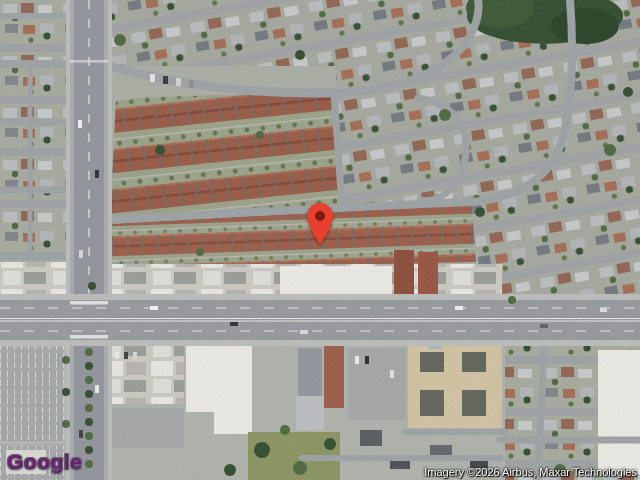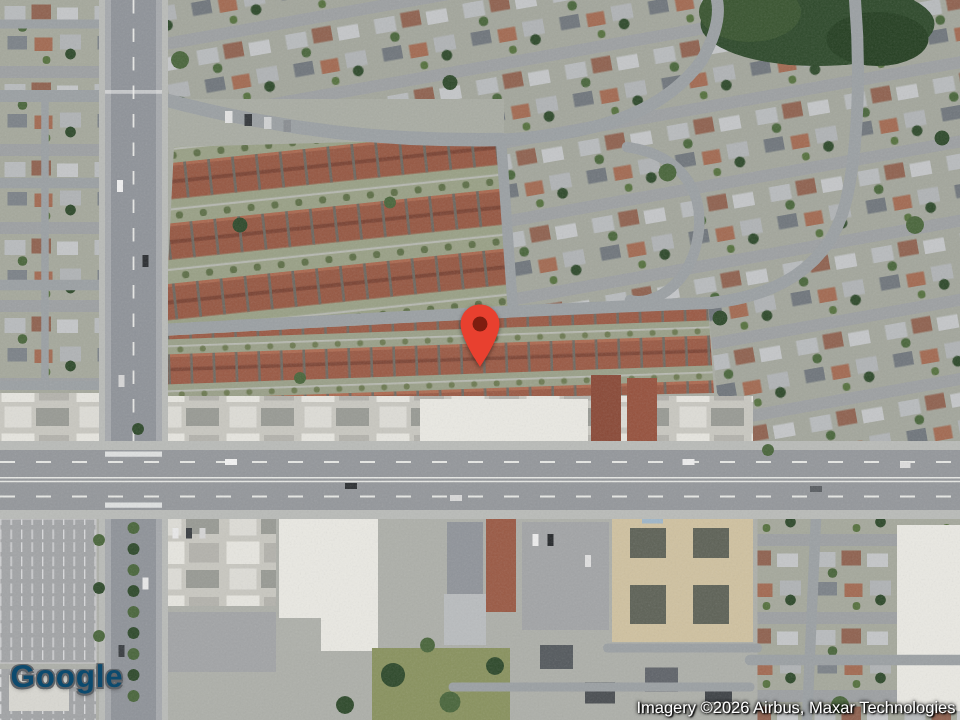--- a/index.html
+++ b/index.html
@@ -20,22 +20,22 @@
   .f-tan{fill:var(--tan_bldg)}
   .f-court{fill:var(--courtyard)}
   .f-roofRed{fill:var(--roofRed)}
   .s-minor{stroke:var(--roadMinor);fill:none;stroke-linecap:round;}
   .s-lane{stroke:var(--laneLine);fill:none;}
 
   .marker{position:absolute;width:28px;height:44px;transform:translate(-50%,-100%);
           filter:drop-shadow(0 1px 1.5px rgba(0,0,0,.45));cursor:pointer;}
   .marker svg{position:static;width:28px;height:44px;}
 
-  .glogo{position:absolute;left:7px;bottom:16px;font-size:21px;font-weight:bold;
-         letter-spacing:.5px;color:#0c4a6e;cursor:pointer;
+  .glogo{position:absolute;left:7px;bottom:6px;font-size:21px;font-weight:bold;
+         letter-spacing:.5px;color:#701a75;cursor:pointer;
          text-shadow:-1px -1px 0 #5f6368,1px -1px 0 #5f6368,-1px 1px 0 #5f6368,
                      1px 1px 0 #5f6368,0 1px 3px rgba(0,0,0,.45);}
   .attr{position:absolute;right:3px;bottom:2px;font-size:11px;color:#fff;
         text-shadow:0 0 2px #000,0 0 3px #000,1px 1px 1px #000;white-space:nowrap;text-align:center;}
 </style>
 </head>
 <body>
 
 <div class="stage">
   <svg width="640" height="480" viewBox="0 0 640 480">

